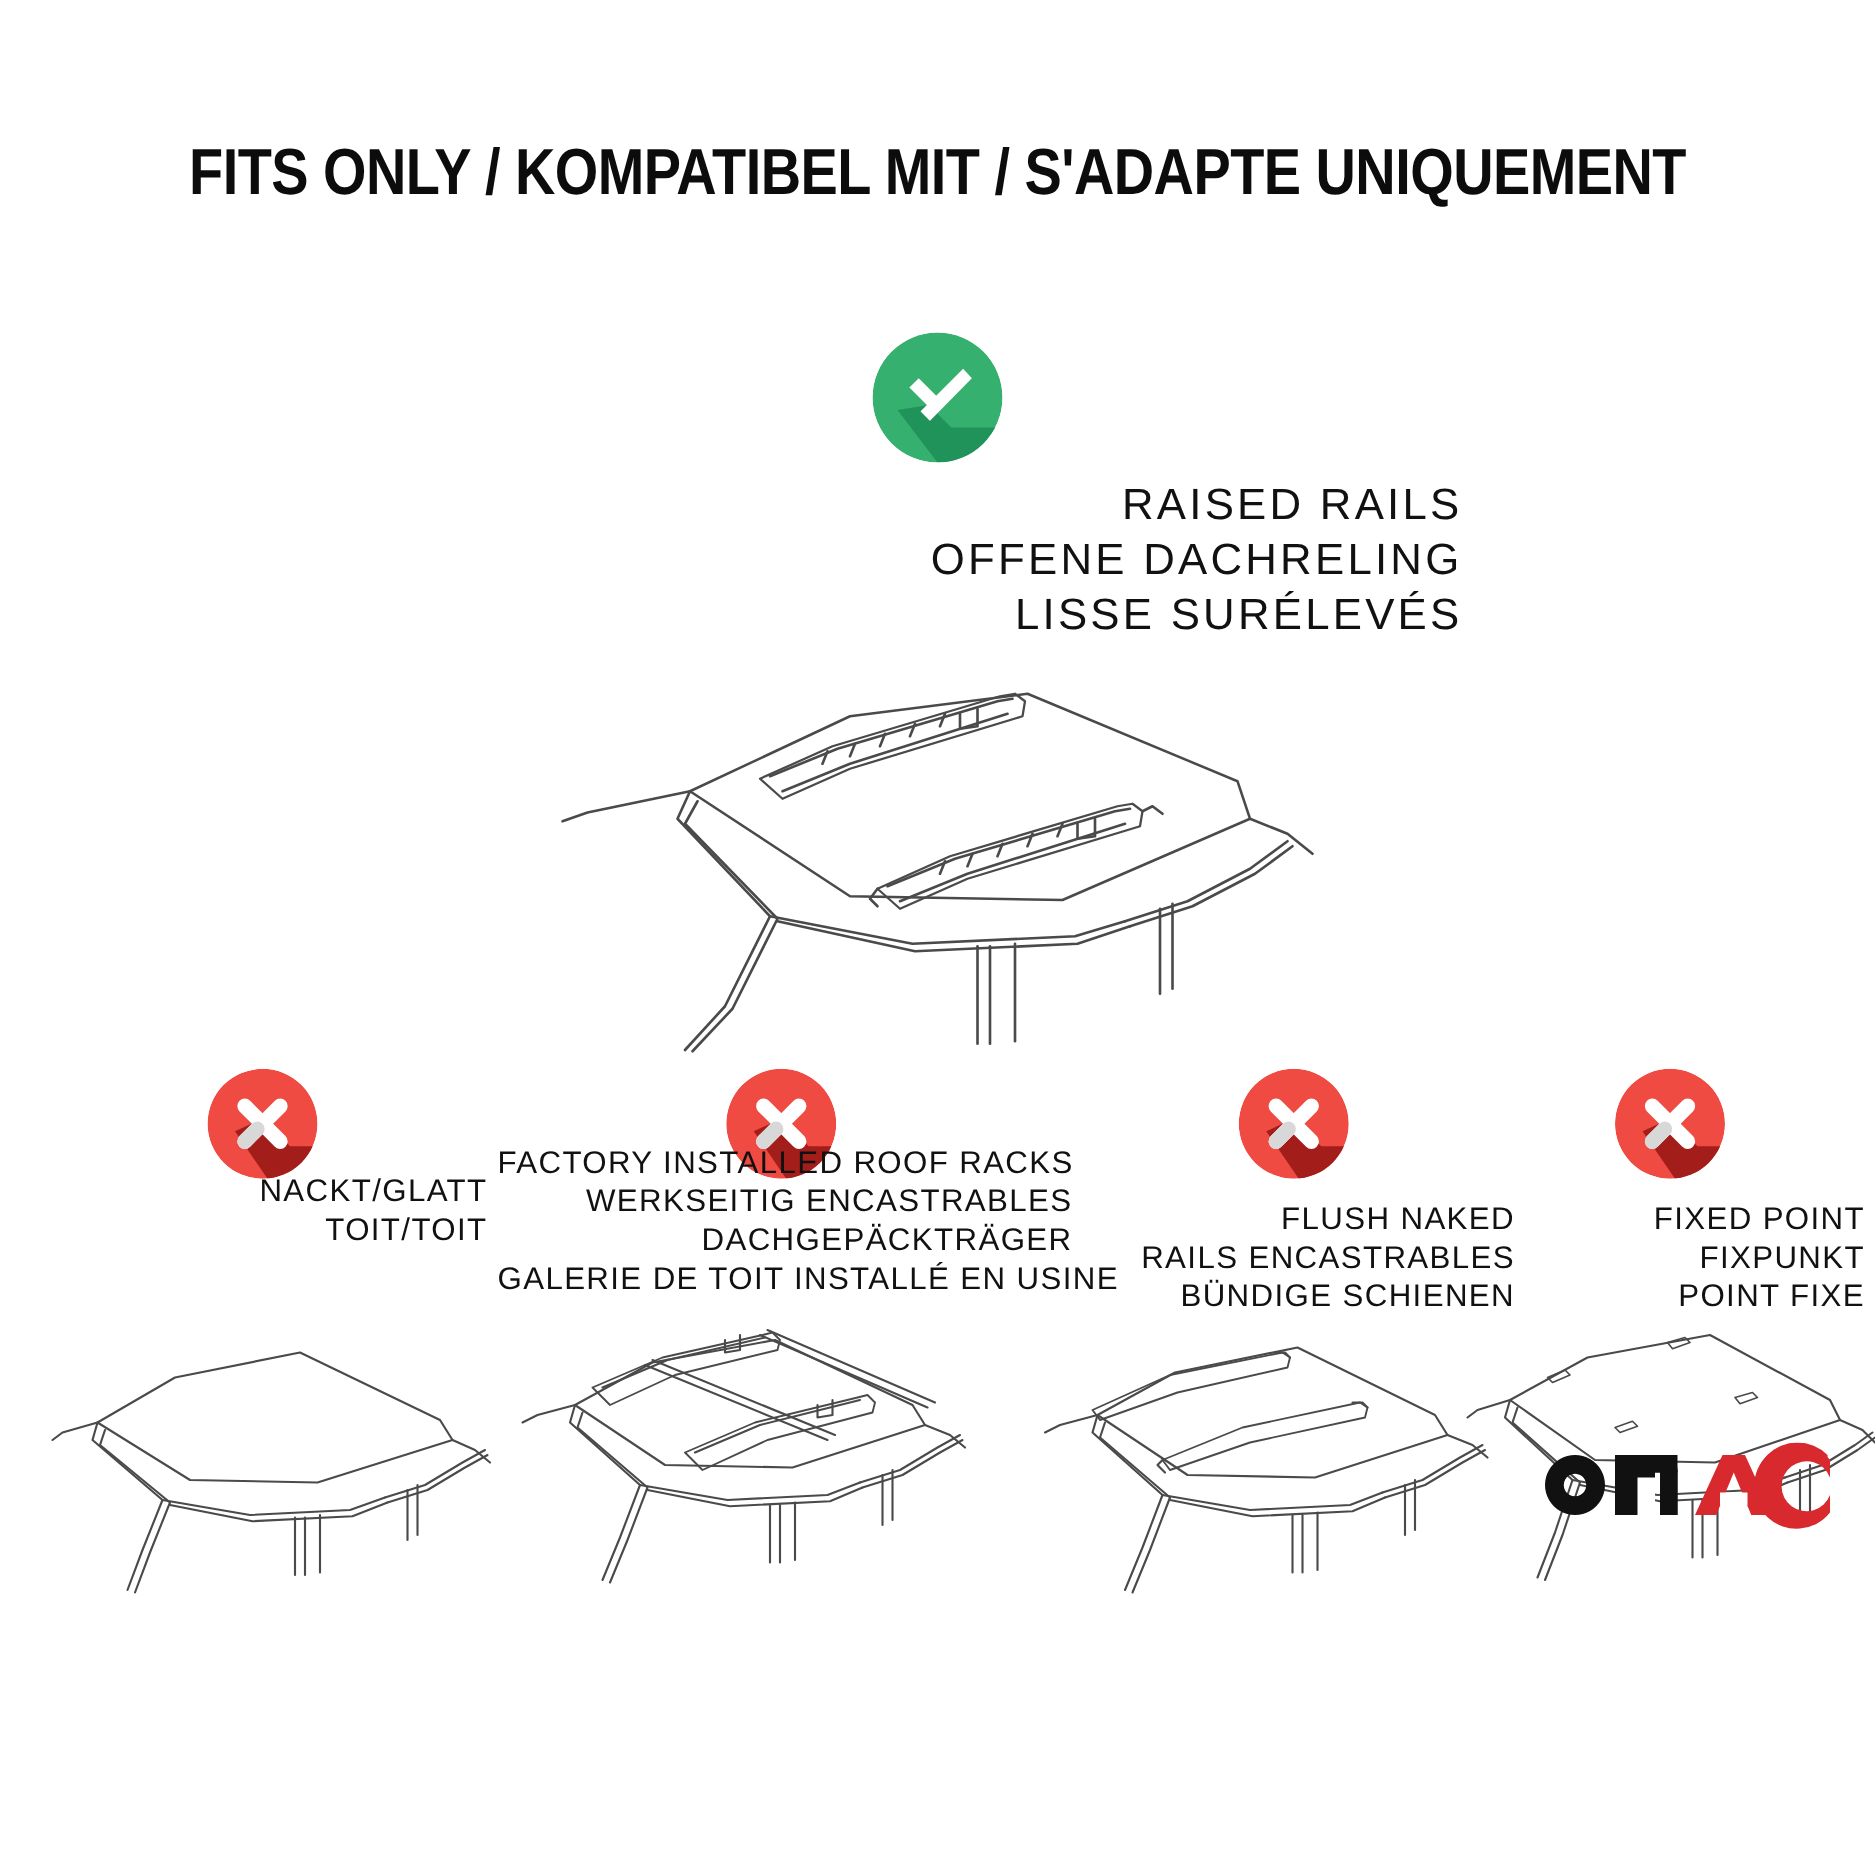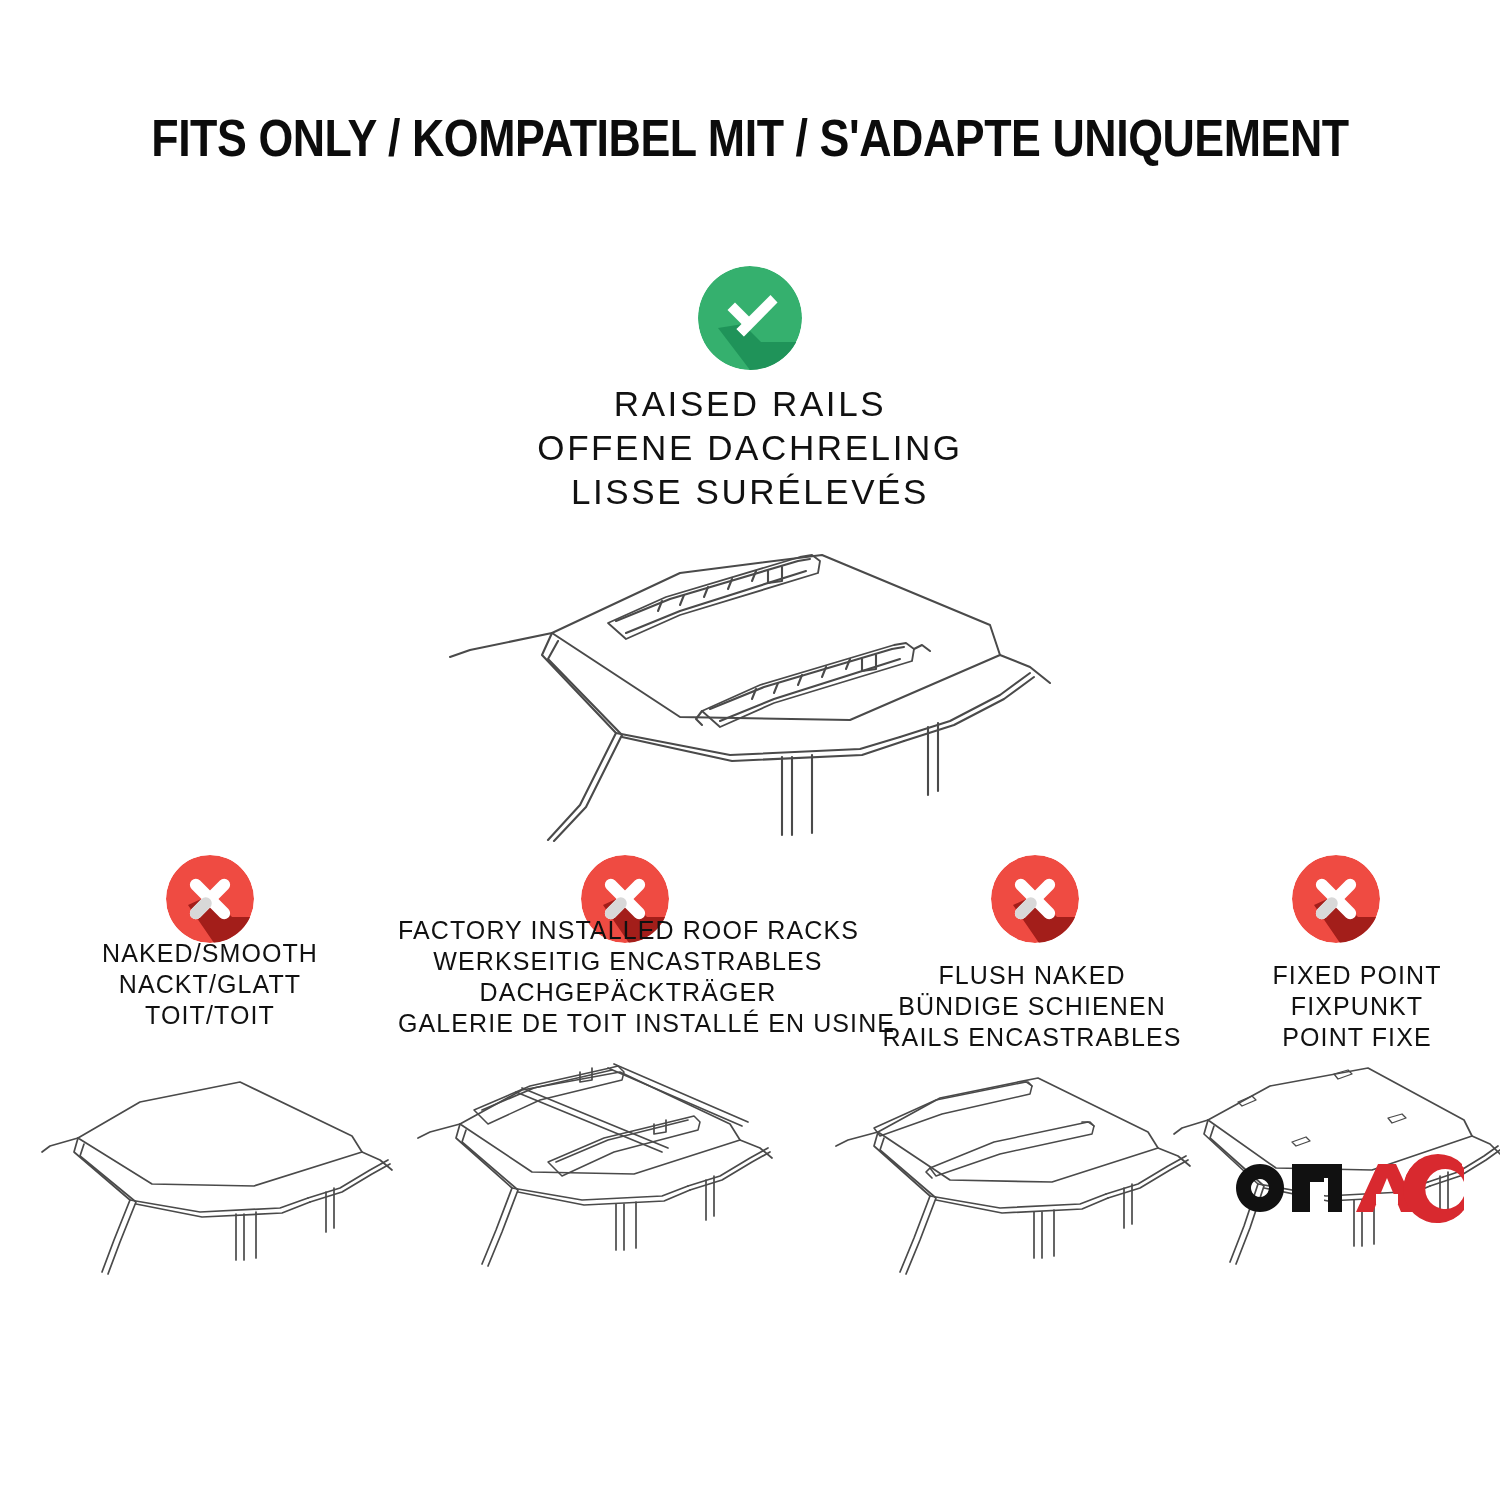--- a/index.html
+++ b/index.html
@@ -30,21 +30,21 @@
   .badge{position:absolute;border-radius:50%;overflow:hidden;}
   .badge .disc{position:absolute;inset:0;border-radius:50%;}
   .badge svg{position:absolute;left:0;top:0;width:100%;height:100%;}
 
   .badge-ok{width:104px;height:104px;left:698px;top:266px;}
   .badge-no{width:88px;height:88px;}
 
   
   .caption{
     position:absolute;
-    text-align:center;
+    text-align:right;
     color:#111111;
     font-family:"Liberation Sans", sans-serif;
     font-weight:400;
   }
   .caption .ln{display:block;white-space:nowrap;}
 
   .cap-main{
     left:330px;top:382px;width:840px;
     font-size:35px;letter-spacing:2.6px;line-height:44px;
   }
@@ -135,21 +135,20 @@
       <path d="M44 40 L66 62 L88 62 L88 88 L48 88 L22 50 Z" fill="#9e1b18" opacity="0.95"></path>
       <g transform="rotate(45 44 44)">
         <rect x="38" y="18" width="12" height="52" rx="6" fill="#ffffff"></rect>
         <rect x="18" y="38" width="52" height="12" rx="6" fill="#ffffff"></rect>
         <rect x="38" y="44" width="12" height="26" rx="6" fill="#d8d8d8"></rect>
       </g>
     </svg>
   </div>
 
   <div class="caption cap-sm" style="left:30px;top:938px;width:360px;">
-    <span class="ln">NAKED/SMOOTH</span>
     <span class="ln">NACKT/GLATT</span>
     <span class="ln">TOIT/TOIT</span>
   </div>
 
   <div class="illus" style="left:40px;top:1060px;">
     <svg width="360" height="240" viewBox="0 0 360 240" xmlns="http://www.w3.org/2000/svg" fill="none" stroke="#4a4a4a" stroke-width="1.7" stroke-linecap="round" stroke-linejoin="round">
       <path d="M38 78 L100 42 L200 22 L312 76 L322 92 L214 126 L112 124 Z"></path>
       <path d="M38 78 L10 86 L2 92"></path>
       <path d="M38 78 L34 92 L90 140 L74 180 L62 212"></path>
       <path d="M44 84 L40 96 L96 142 L80 182 L68 214"></path>
@@ -222,22 +221,22 @@
       <g transform="rotate(45 44 44)">
         <rect x="38" y="18" width="12" height="52" rx="6" fill="#ffffff"></rect>
         <rect x="18" y="38" width="52" height="12" rx="6" fill="#ffffff"></rect>
         <rect x="38" y="44" width="12" height="26" rx="6" fill="#d8d8d8"></rect>
       </g>
     </svg>
   </div>
 
   <div class="caption cap-sm" style="left:852px;top:960px;width:360px;">
     <span class="ln">FLUSH NAKED</span>
+    <span class="ln">RAILS ENCASTRABLES</span>
     <span class="ln">BÜNDIGE SCHIENEN</span>
-    <span class="ln">RAILS ENCASTRABLES</span>
   </div>
 
   <div class="illus" style="left:832px;top:1060px;">
     <svg width="380" height="242" viewBox="0 0 380 242" xmlns="http://www.w3.org/2000/svg" fill="none" stroke="#4a4a4a" stroke-width="1.7" stroke-linecap="round" stroke-linejoin="round">
       <path d="M46 72 L108 38 L206 18 L316 72 L326 88 L220 122 L118 120 Z"></path>
       <path d="M46 72 L16 80 L4 86"></path>
       <path d="M46 72 L42 86 L98 136 L82 178 L68 212"></path>
       <path d="M52 78 L48 90 L104 138 L88 180 L74 214"></path>
       <path d="M98 136 L168 148 L248 144 L274 134"></path>
       <path d="M104 140 L170 153 L250 149 L276 138"></path>

